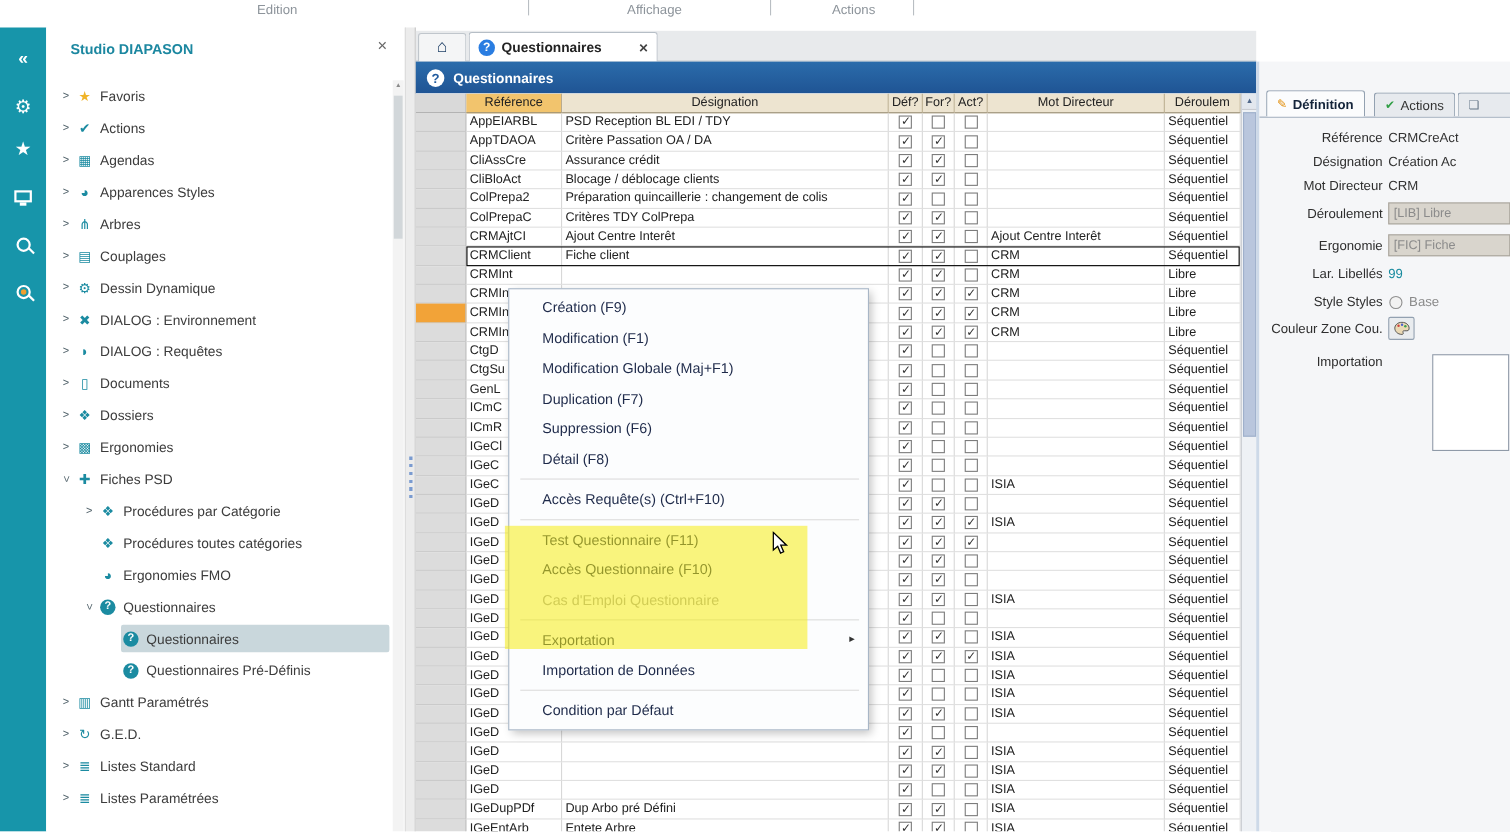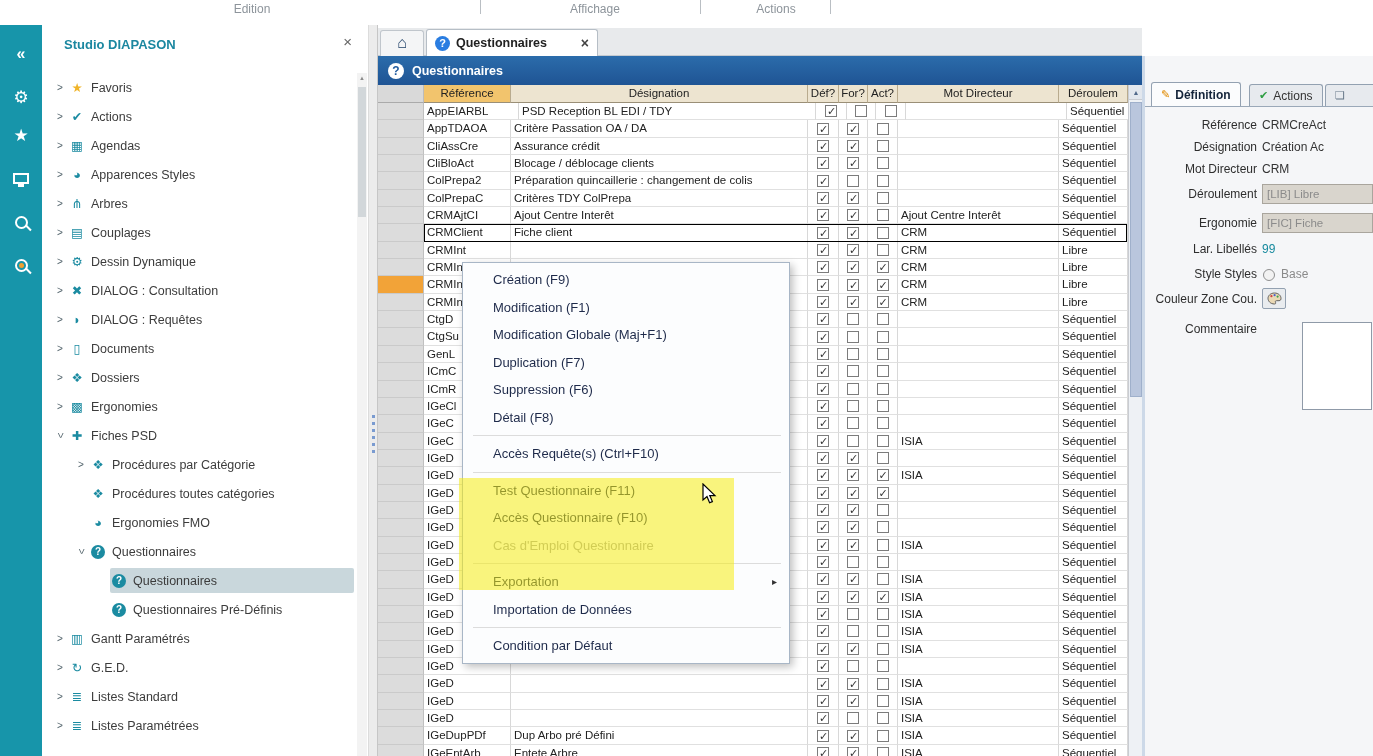--- a/index.html
+++ b/index.html
@@ -167,21 +167,21 @@
         <span class="chev">&gt;</span>
         <div class="hlw">
           <span class="tico" style="color: rgb(27, 139, 161);">⚙</span>
           <span class="tlabel">Dessin Dynamique</span>
         </div>
       </div>
       <div class="trow" style="padding-left: 10px;">
         <span class="chev">&gt;</span>
         <div class="hlw">
           <span class="tico" style="color: rgb(27, 139, 161);">✖</span>
-          <span class="tlabel">DIALOG : Consultation</span>
+          <span class="tlabel">DIALOG : Environnement</span>
         </div>
       </div>
       <div class="trow" style="padding-left: 10px;">
         <span class="chev">&gt;</span>
         <div class="hlw">
           <span class="tico" style="color: rgb(27, 139, 161);">◗</span>
           <span class="tlabel">DIALOG : Requêtes</span>
         </div>
       </div>
       <div class="trow" style="padding-left: 10px;">
@@ -313,21 +313,21 @@
       <div class="gh ref" style="width: 87px;">Référence</div>
       <div class="gh " style="width: 297px;">Désignation</div>
       <div class="gh " style="width: 31px;">Déf?</div>
       <div class="gh " style="width: 29px;">For?</div>
       <div class="gh " style="width: 30px;">Act?</div>
       <div class="gh " style="width: 161px;">Mot Directeur</div>
       <div class="gh " style="width: 69px;">Déroulem</div>
     </div>
     <div class="grow">
       <div class="gc gut" style="width: 46px;"></div>
-      <div class="gc" style="width: 95px;">AppEIARBL</div>
+      <div class="gc" style="width: 87px;">AppEIARBL</div>
       <div class="gc" style="width: 297px;">PSD Reception BL EDI / TDY</div>
       <div class="gc c" style="width: 31px;">
         <span class="cb on"></span>
       </div>
       <div class="gc c" style="width: 29px;">
         <span class="cb"></span>
       </div>
       <div class="gc c" style="width: 30px;">
         <span class="cb"></span>
       </div>
@@ -967,21 +967,21 @@
       <div class="rp-radlab" style="top: 211px;">Base</div>
       <div class="rp-lab" style="top: 236px;">Couleur Zone Cou.</div>
       <div class="rp-colorbtn" style="top: 232px;">
         <svg width="15" height="13" viewBox="0 0 15 13">
           <path d="M7.5 1C3.5 1 1 3.7 1 6.3 1 9 3.3 12 7.5 12c1.1 0 1.6-.8 1-1.7-.5-.9 0-1.6 1.1-1.6H12c1.6 0 2-1.1 2-2.4C14 3.7 11.5 1 7.5 1Z" fill="#ead9b5" stroke="#555" stroke-width="0.9"></path>
           <circle cx="4.4" cy="4.2" r="1.1" fill="#cf4040"></circle>
           <circle cx="7.6" cy="3.2" r="1.1" fill="#4a63cf"></circle>
           <circle cx="10.6" cy="4.6" r="1.1" fill="#3f9f4f"></circle>
         </svg>
       </div>
-      <div class="rp-lab" style="top: 266px;">Commentaire</div>
+      <div class="rp-lab" style="top: 266px;">Importation</div>
       <div class="rp-ta" style="top: 266px;"></div>
     </div>
 </div>
 
 <div class="cmenu" id="cmenu">
     <div class="mi">Création (F9)</div>
     <div class="mi">Modification (F1)</div>
     <div class="mi">Modification Globale (Maj+F1)</div>
     <div class="mi">Duplication (F7)</div>
     <div class="mi">Suppression (F6)</div>

